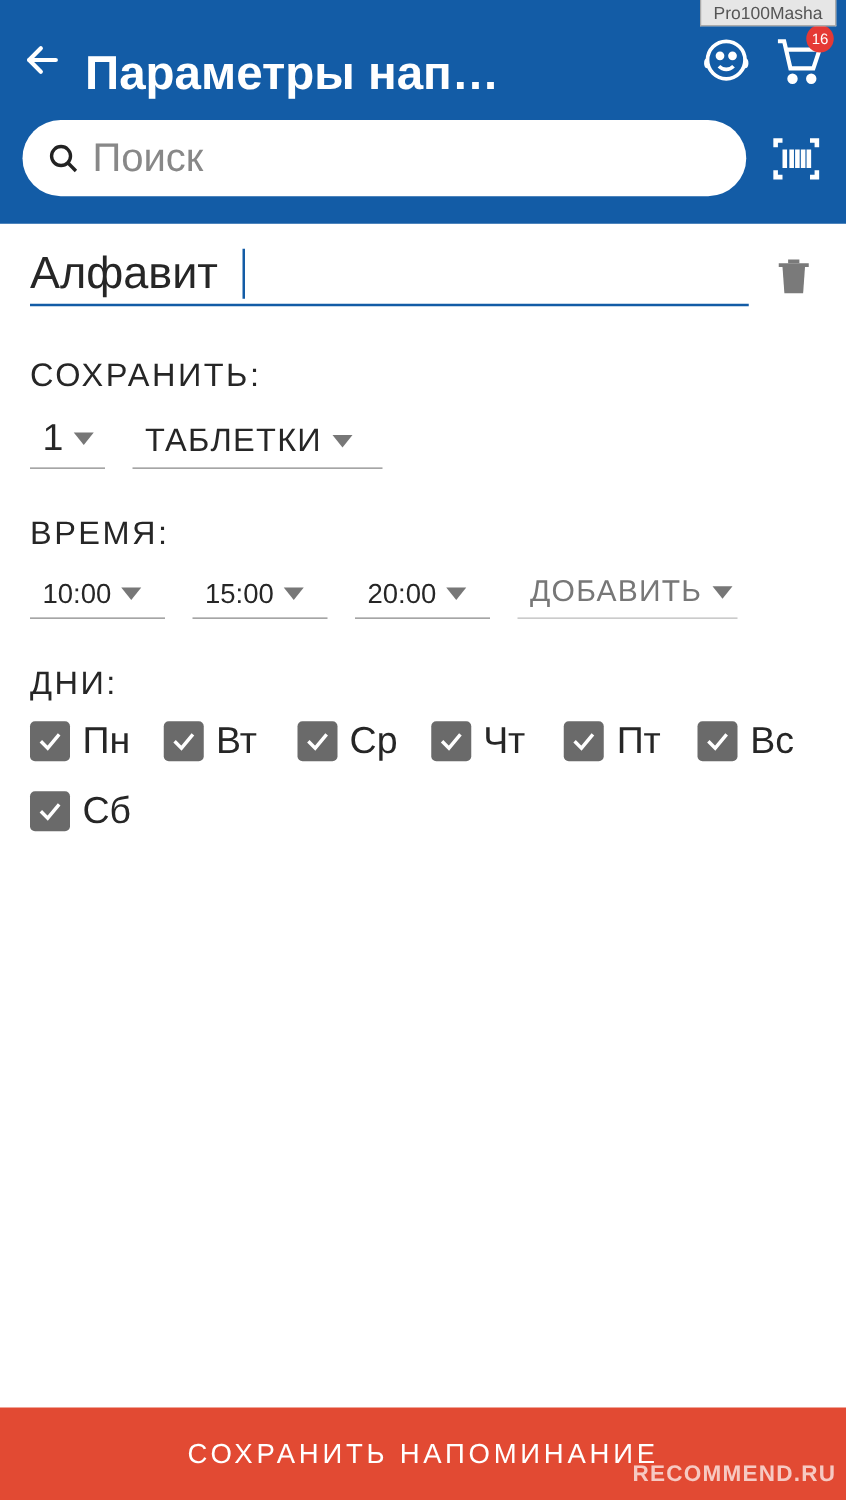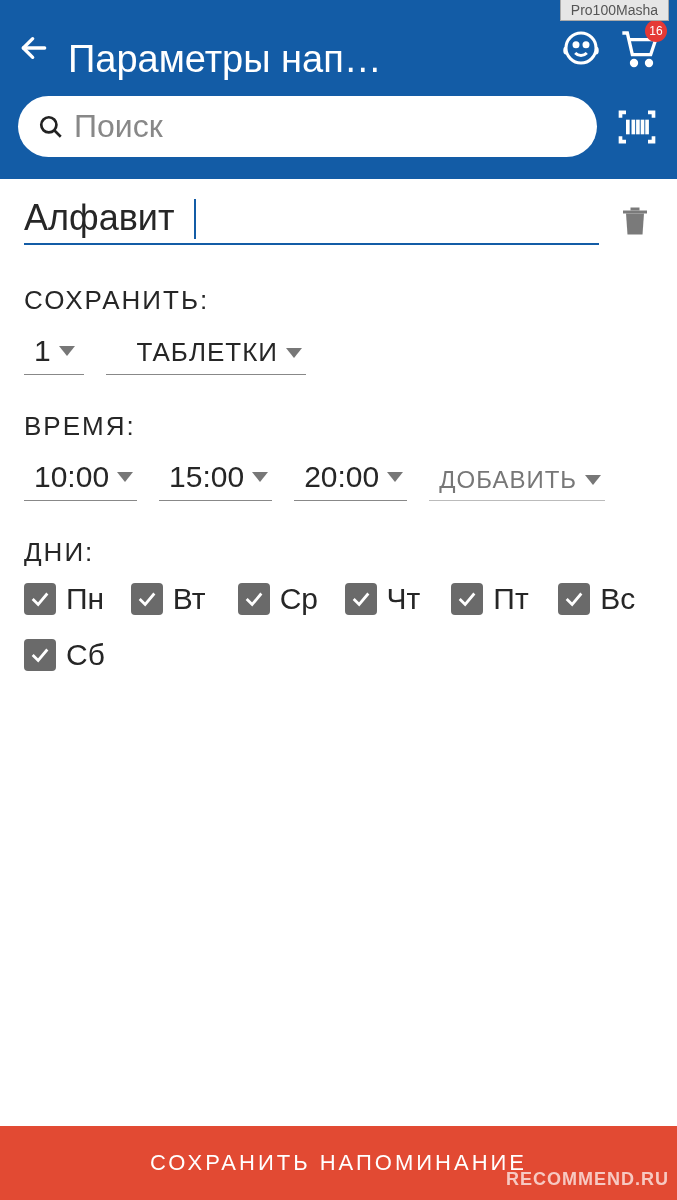--- a/index.html
+++ b/index.html
@@ -41,21 +41,21 @@
   .titlebar {
     display: flex;
     align-items: center;
     gap: 18px;
     height: 60px;
   }
   .back-arrow { width: 32px; height: 32px; cursor: pointer; }
   .title {
     flex: 1;
     font-size: 38px;
-    font-weight: 400;
+    font-weight: 700;
     white-space: nowrap;
     overflow: hidden;
     margin-top: 22px;
   }
   .header-icon { width: 40px; height: 40px; cursor: pointer; position: relative; }
   .cart-wrap { position: relative; }
   .cart-badge {
     position: absolute;
     top: -8px; right: -8px;
     background: #e53935;
@@ -119,22 +119,22 @@
   .select {
     display: inline-flex;
     align-items: baseline;
     border-bottom: 1px solid #888;
     gap: 8px;
     padding: 4px 4px 6px 10px;
     cursor: pointer;
     font-size: 30px;
   }
   .select.small { min-width: 60px; }
-  .select.unit { min-width: 200px; letter-spacing: 1px; font-size: 26px; justify-content: flex-end; }
-  .select.time { font-size: 30px; min-width: 108px; }
+  .select.unit { min-width: 200px; letter-spacing: 1px; font-size: 26px; }
+  .select.time { font-size: 22px; min-width: 108px; }
   .select.add { color: #777; border-bottom: 1px solid #bbb; font-size: 24px; letter-spacing: 1px; }
   .caret-down {
     width: 0; height: 0;
     border-left: 8px solid transparent;
     border-right: 8px solid transparent;
     border-top: 10px solid #777;
     align-self: center;
   }
 
   .days-grid {

